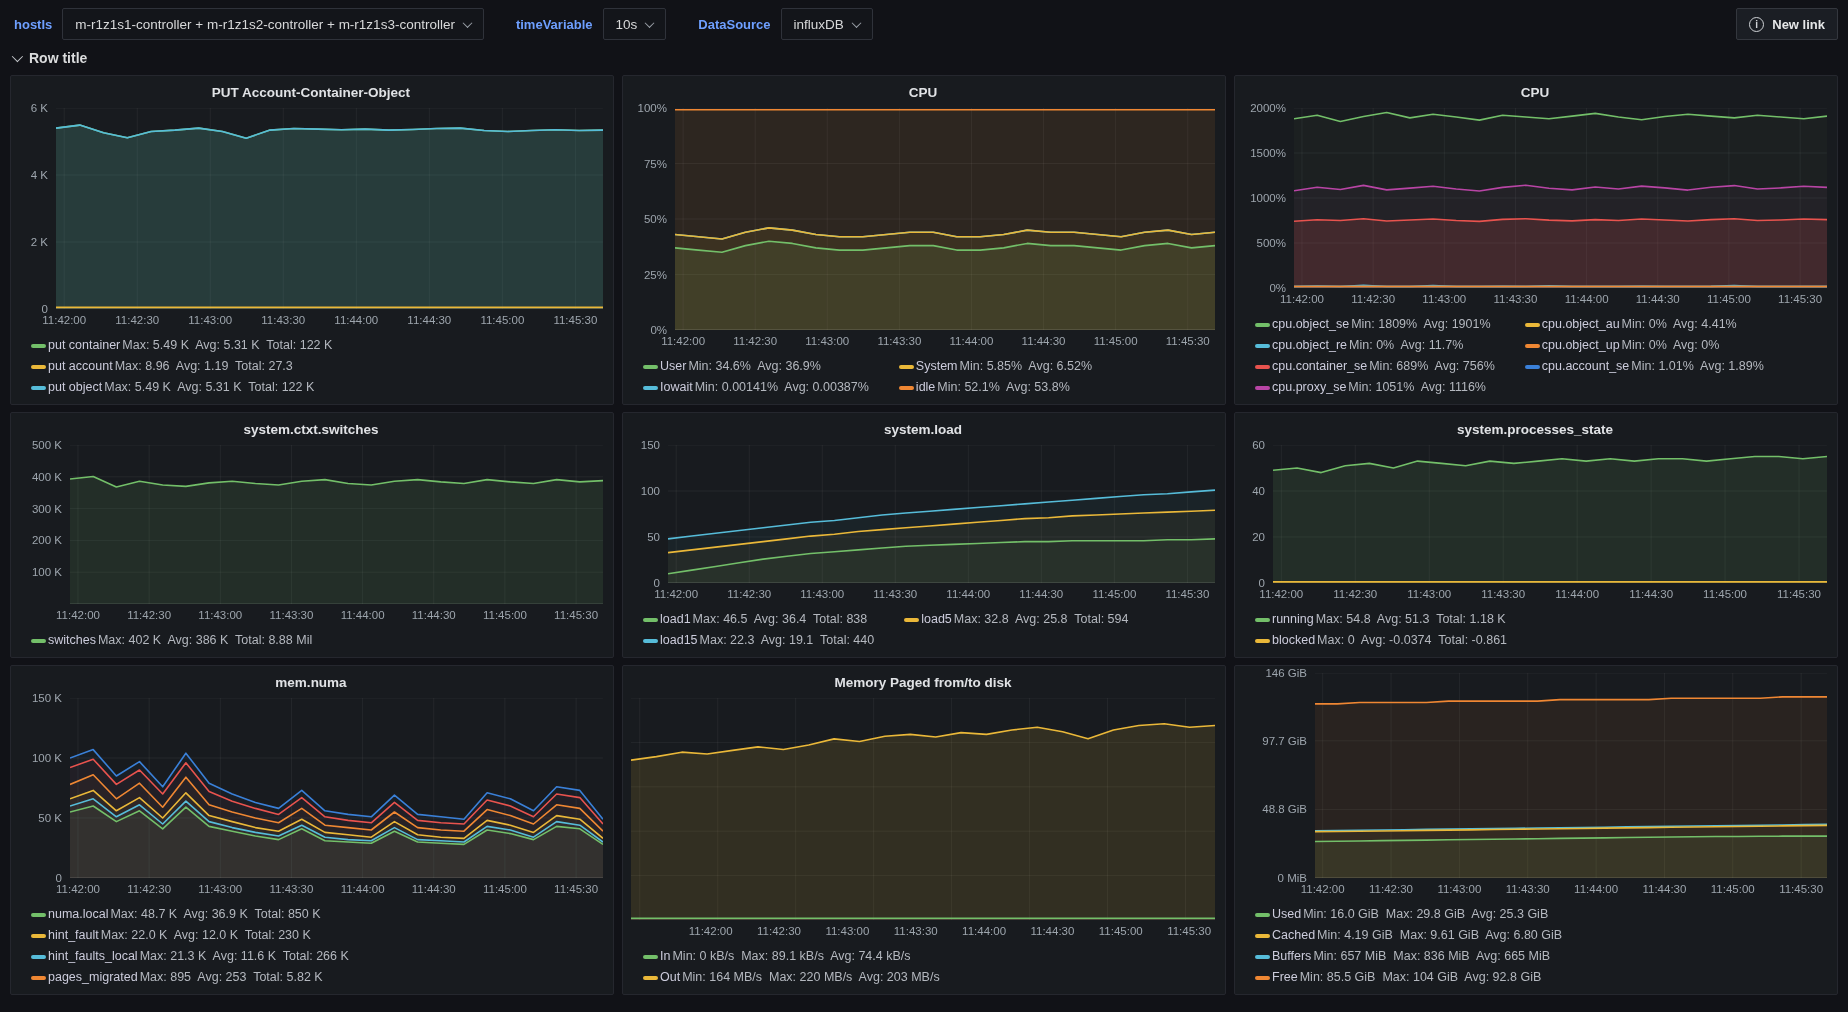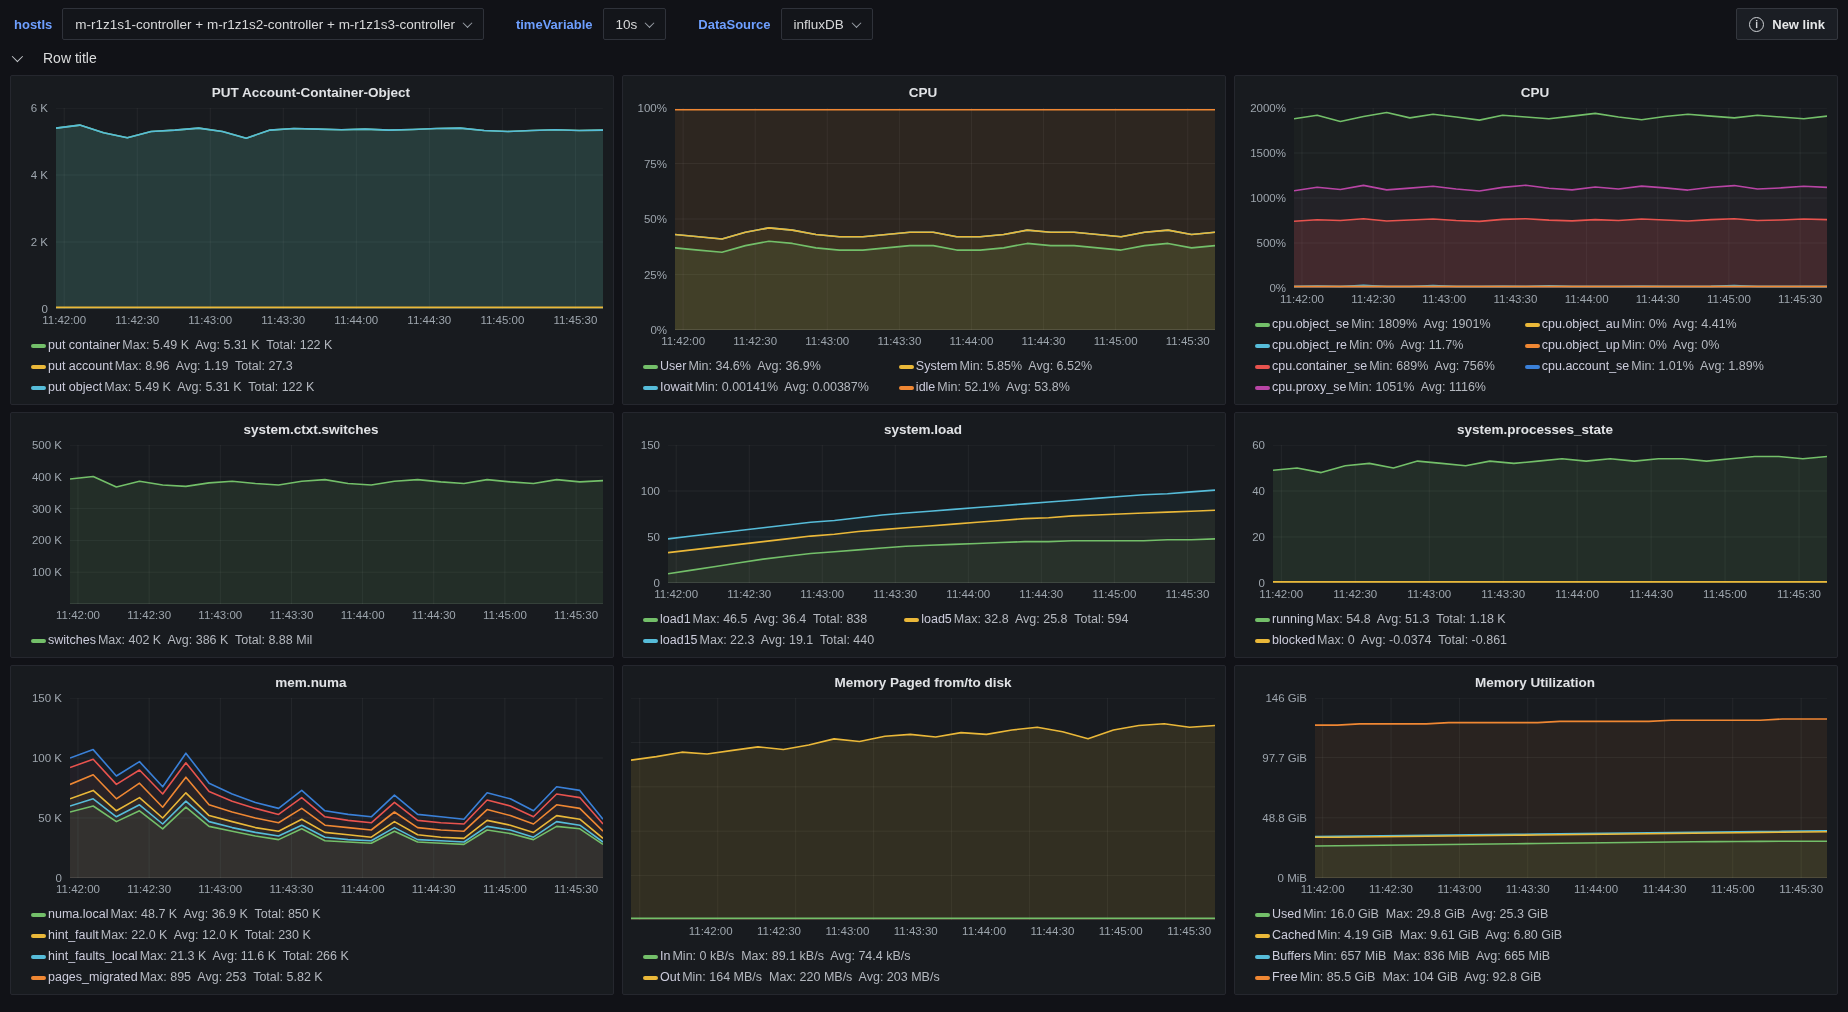--- a/index.html
+++ b/index.html
@@ -17,22 +17,22 @@
     transform:rotate(45deg) translate(-1px,-1px); flex:none; }
   .spacer { flex:1; }
   .new-link-btn { display:flex; align-items:center; gap:8px; height:32px; padding:0 12px;
     background:#1b1e24; border:1px solid #34373e; border-radius:2px; font-size:13px; font-weight:600;
     color:#e6e7e8; cursor:pointer; }
   .info-icon { width:15px; height:15px; border:1.4px solid #cfd2d6; border-radius:50%;
     display:inline-flex; align-items:center; justify-content:center; font-size:10px; color:#cfd2d6; }
   .info-icon::after { content:"i"; }
 
   
-  .row-header { display:flex; align-items:center; gap:23px; padding:4px 10px 9px 12px;
-    font-size:14px; font-weight:400; color:#dbdcdd; cursor:pointer; }
+  .row-header { display:flex; align-items:center; gap:9px; padding:4px 10px 9px 12px;
+    font-size:14px; font-weight:700; color:#dbdcdd; cursor:pointer; }
   .row-chevron { width:8px; height:8px; border-right:1.7px solid #c4c7cb; border-bottom:1.7px solid #c4c7cb;
     transform:rotate(45deg) translateY(-2px); }
 
   
   .grid { display:grid; grid-template-columns:repeat(3,1fr); grid-template-rows:330px 246px 330px;
     gap:7px 8px; padding:0 10px 8px 10px; }
   .panel { background:#181b1f; border:1px solid #25272e; border-radius:2px;
     display:flex; flex-direction:column; padding:7px 10px 7px 8px; min-width:0; }
   .panel-title { text-align:center; font-size:13.5px; font-weight:600; color:#e0e2e5;
     padding:2px 0 8px 0; cursor:pointer; flex:none; }
@@ -498,21 +498,20 @@
           <span class="x-tick" style="left: 81.6%;">11:45:00</span>
           <span class="x-tick" style="left: 94.95%;">11:45:30</span>
         </div>
       </div>
       <div class="legend" style="grid-template-columns: repeat(1, max-content);">
         <div class="legend-item"><span class="swatch" style="background: rgb(115, 191, 105);"></span><span class="legend-label">In</span><span class="legend-stats">Min: 0 kB/s  Max: 89.1 kB/s  Avg: 74.4 kB/s</span></div>
         <div class="legend-item"><span class="swatch" style="background: rgb(234, 184, 57);"></span><span class="legend-label">Out</span><span class="legend-stats">Min: 164 MB/s  Max: 220 MB/s  Avg: 203 MB/s</span></div>
       </div>
     </section>
     <section class="panel">
-      <h2 class="panel-title">Memory Utilization</h2>
       <div class="chart-row">
         <div class="y-axis" style="width: 72px;">
           <span class="y-tick" style="top: 0%;">146 GiB</span>
           <span class="y-tick" style="top: 33.0822%;">97.7 GiB</span>
           <span class="y-tick" style="top: 66.5753%;">48.8 GiB</span>
           <span class="y-tick" style="top: 100%;">0 MiB</span>
         </div>
         <div class="plot">
           <svg viewBox="0 0 100 100" preserveAspectRatio="none">
             <line x1="1.5" y1="0" x2="1.5" y2="100" stroke="rgba(255,255,255,0.055)" stroke-width="1" vector-effect="non-scaling-stroke"></line>

